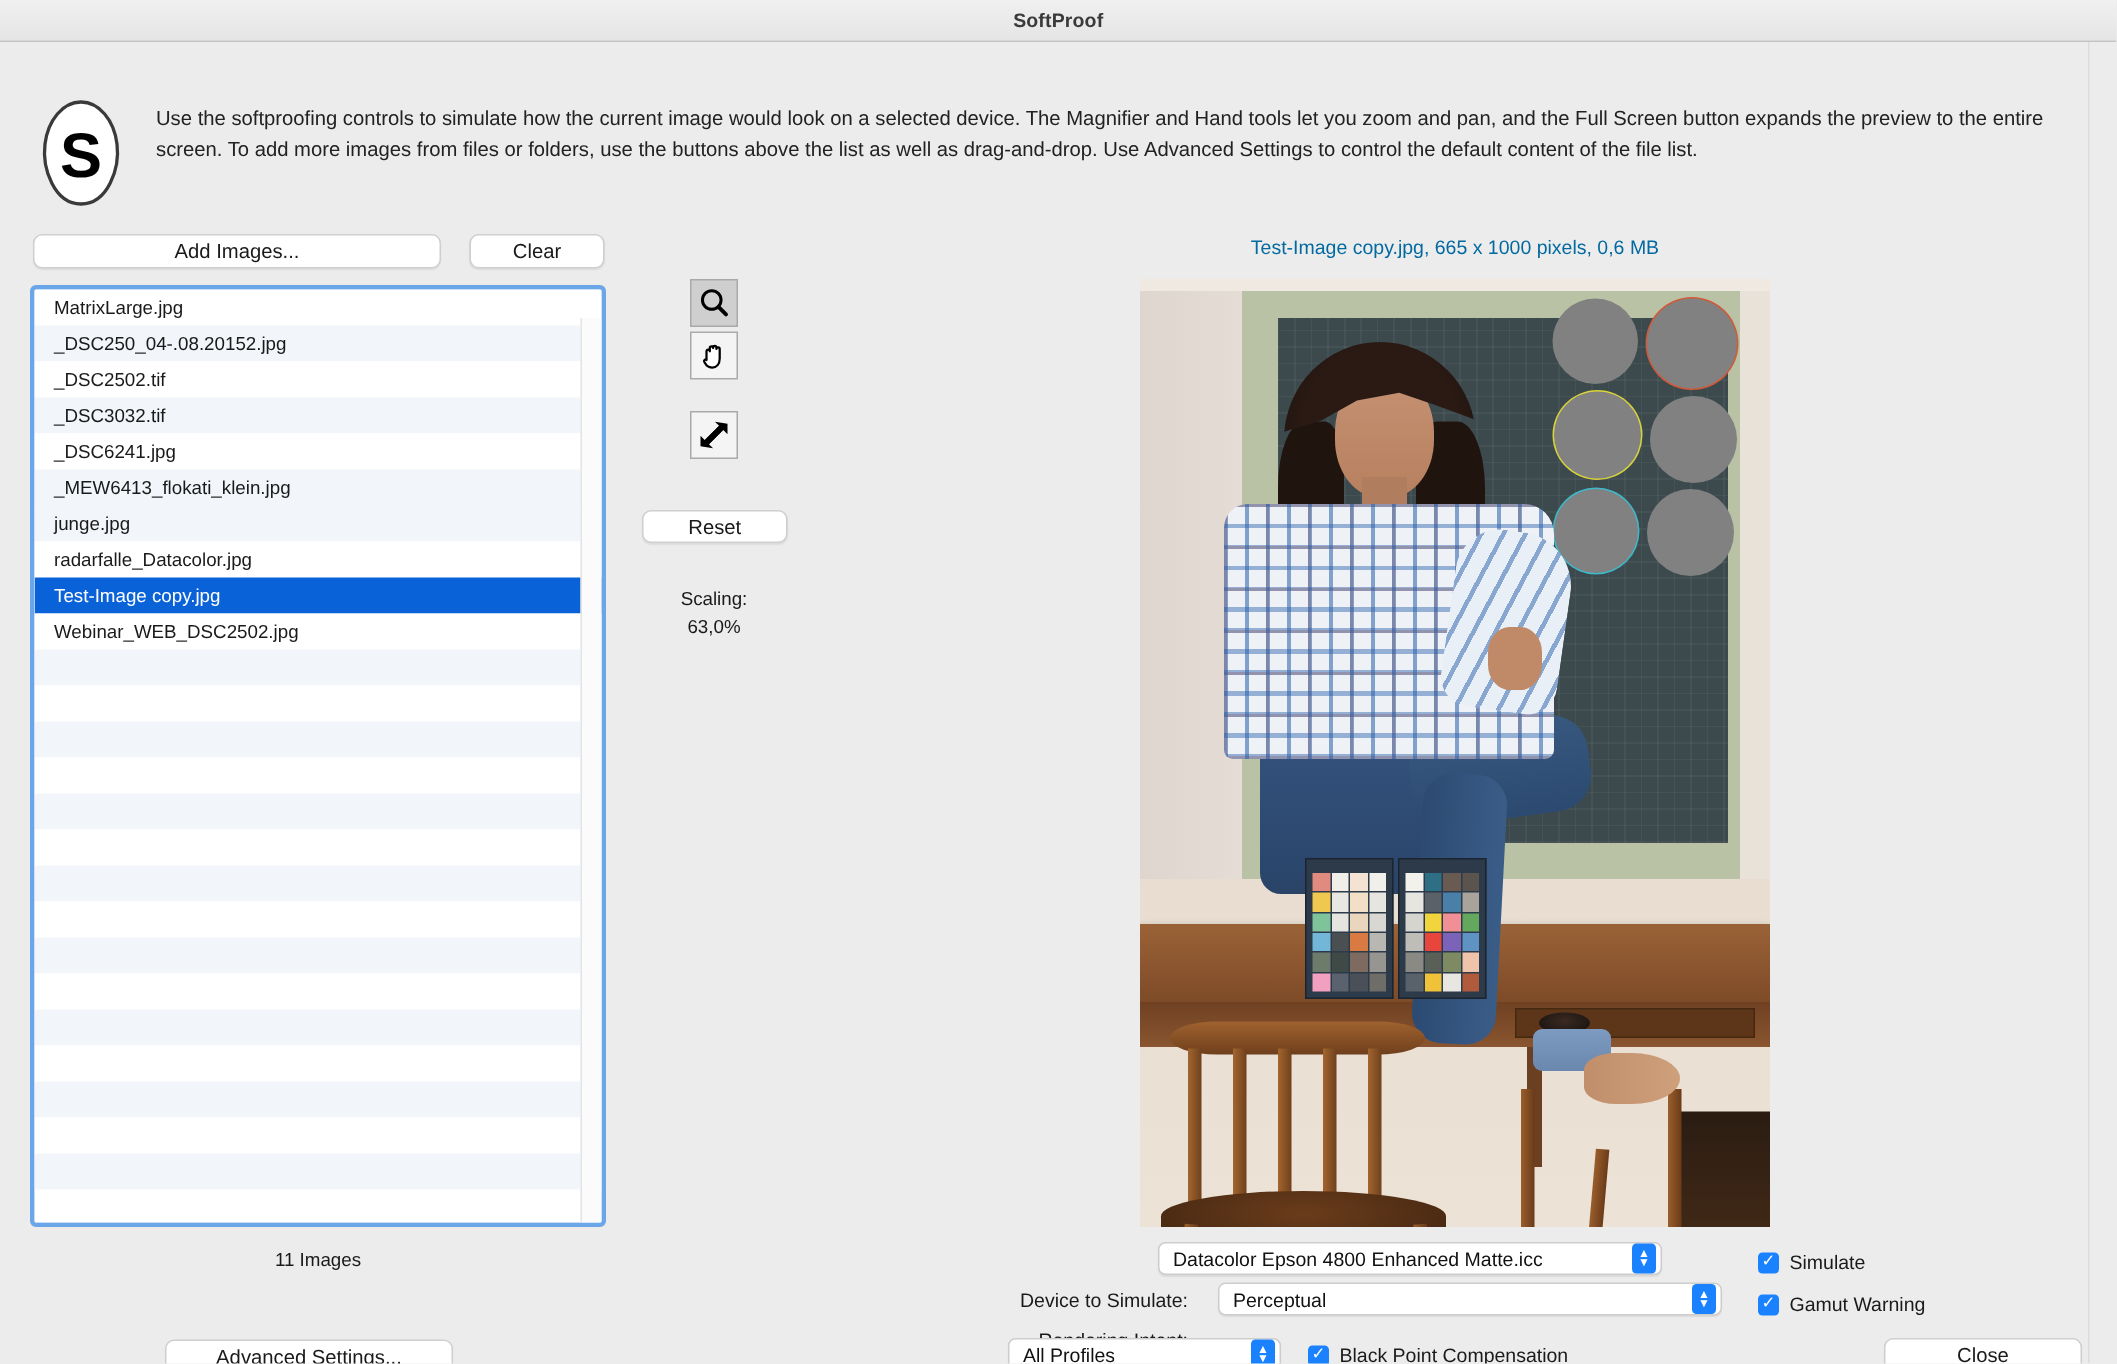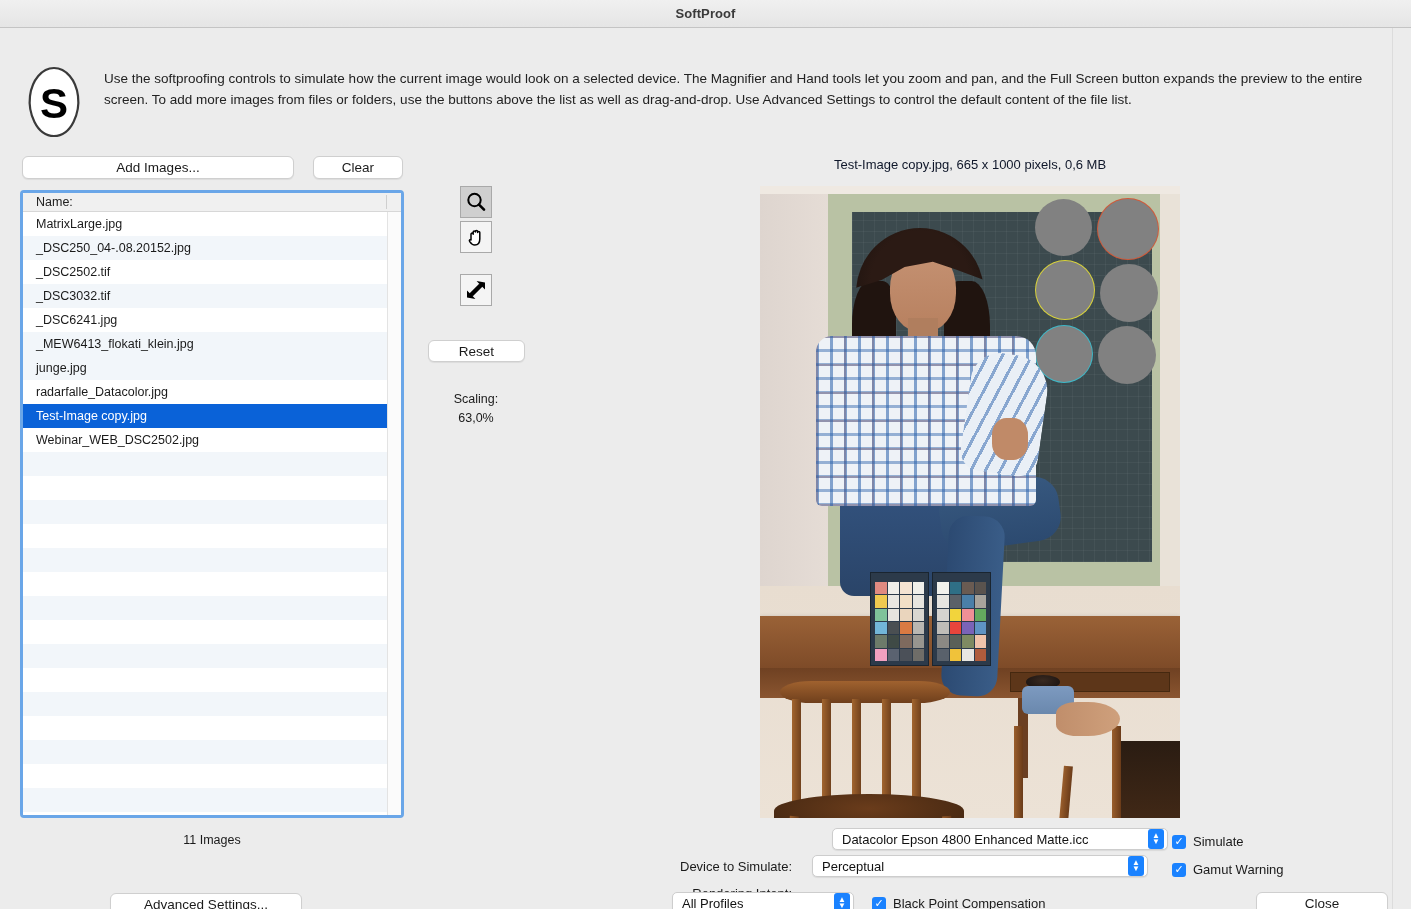--- a/index.html
+++ b/index.html
@@ -118,21 +118,21 @@
     position: absolute; left: 428px; top: 312px; width: 97px; height: 22px;
   }
   .scaling-label {
     position: absolute; left: 420px; top: 362px; width: 112px;
     text-align: center; font-size: 12.5px; color: #1a1a1a; line-height: 19px;
   }
 
   
   .preview-caption {
     position: absolute; left: 740px; top: 129px; width: 460px;
-    text-align: center; font-size: 13px; color: #0f172a;
+    text-align: center; font-size: 13px; color: #0369a1;
   }
   .preview-image {
     position: absolute; left: 760px; top: 158px; width: 420px; height: 632px;
     overflow: hidden; background: #cfc9bf;
   }
 
   
   .ph { position: absolute; }
   .ph-wallL { left:0; top:0; width: 86px; height: 440px;
     background: linear-gradient(to right,#ded5cf,#e7ded7); }
@@ -281,21 +281,21 @@
   .popup-text {
     font-size: 13px; color: #111; padding-left: 9px;
     white-space: nowrap; overflow: hidden;
   }
   .popup-chev {
     position: absolute; right: 3px; top: 50%; transform: translateY(-50%);
     width: 16px; height: 20px; border-radius: 3px; background: #1a82ff;
     display: flex; flex-direction: column; align-items: center;
     justify-content: center; line-height: 6px; color: #fff; font-size: 8px;
   }
-  .popup-device { left: 832px; top: 800px; width: 336px; height: 22px; }
+  .popup-device { left: 772px; top: 800px; width: 336px; height: 22px; }
   .popup-intent { left: 812px; top: 827px; width: 336px; height: 22px; }
   .popup-show   { left: 672px; top: 864px; width: 182px; height: 22px; }
 
   .checkrow {
     position: absolute; display: flex; align-items: center; gap: 7px;
     font-size: 13px; color: #1a1a1a; cursor: default;
   }
   .cb {
     width: 14px; height: 14px; border-radius: 3px; background: #1a82ff;
     display: flex; align-items: center; justify-content: center;
@@ -325,24 +325,20 @@
       <text x="32" y="52" font-family="Liberation Sans, sans-serif" font-size="42" font-weight="bold" fill="#000" text-anchor="middle">S</text>
     </svg>
   </div>
   <div class="help-text">Use the softproofing controls to simulate how the current image would look on a selected device. The Magnifier and Hand tools let you zoom and pan, and the Full Screen button expands the preview to the entire screen. To add more images from files or folders, use the buttons above the list as well as drag-and-drop. Use Advanced Settings to control the default content of the file list.</div>
 
   <div class="btn btn-add">Add Images...</div>
   <div class="btn btn-clear">Clear</div>
 
   <div class="filelist-wrap">
     <div class="filelist-inner">
-      <div class="filelist-header">
-        <span class="filelist-header-label">Name:</span>
-        <span class="filelist-header-div"></span>
-      </div>
       <div class="filelist-rows" id="file-rows">
           <div class="row odd">MatrixLarge.jpg</div>
           <div class="row even">_DSC250_04-.08.20152.jpg</div>
           <div class="row odd">_DSC2502.tif</div>
           <div class="row even">_DSC3032.tif</div>
           <div class="row odd">_DSC6241.jpg</div>
           <div class="row even">_MEW6413_flokati_klein.jpg</div>
           <div class="row even">junge.jpg</div>
           <div class="row odd">radarfalle_Datacolor.jpg</div>
           <div class="row selected">Test-Image copy.jpg</div>

